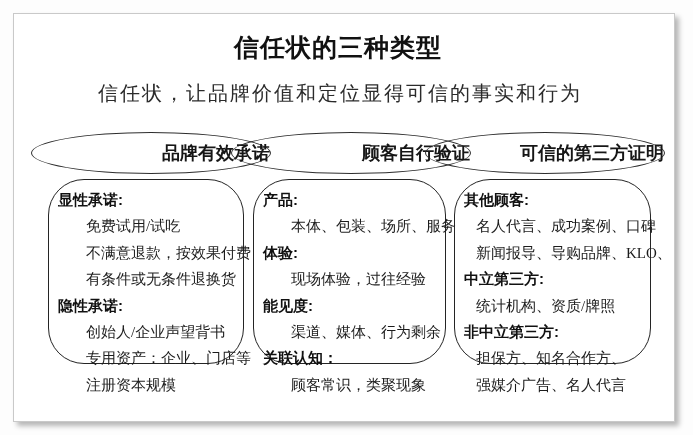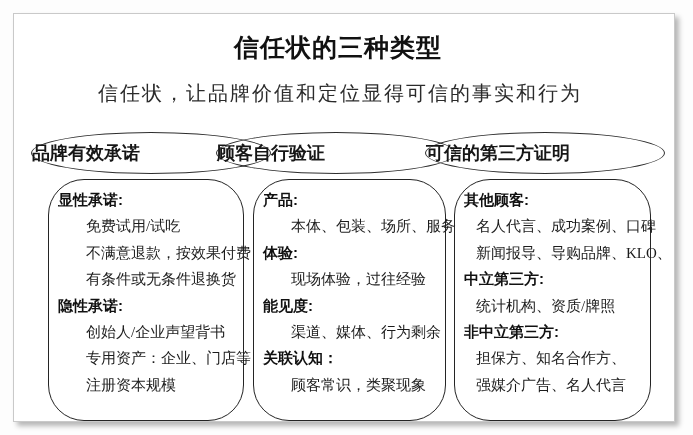--- a/index.html
+++ b/index.html
@@ -55,36 +55,36 @@
   .ellipse {
     position: absolute;
     top: 118px;
     width: 240px;
     height: 42px;
     border: 1.4px solid #2e2e2e;
     border-radius: 50%;
     background: transparent;
     display: flex;
     align-items: center;
-    justify-content: flex-start;
+    justify-content: flex-end;
     box-sizing: border-box;
   }
   .ellipse .lbl {
     font-size: 18px;
     font-weight: bold;
     white-space: nowrap;
     color: #161616;
   }
   .e1 { left: 17px; }
-  .e2 { left: 202px; }
+  .e2 { left: 217px; }
   .e3 { left: 411px; }
   .box {
     position: absolute;
     top: 165px;
-    height: 242px;
+    height: 185px;
     border: 1.6px solid #242424;
     border-radius: 36px;
     background: transparent;
     box-sizing: border-box;
     padding-top: 7px;
   }
   .b1 { left: 34px;  width: 196px; }
   .b2 { left: 239px; width: 193px; }
   .b3 { left: 440px; width: 197px; }
   .row {

